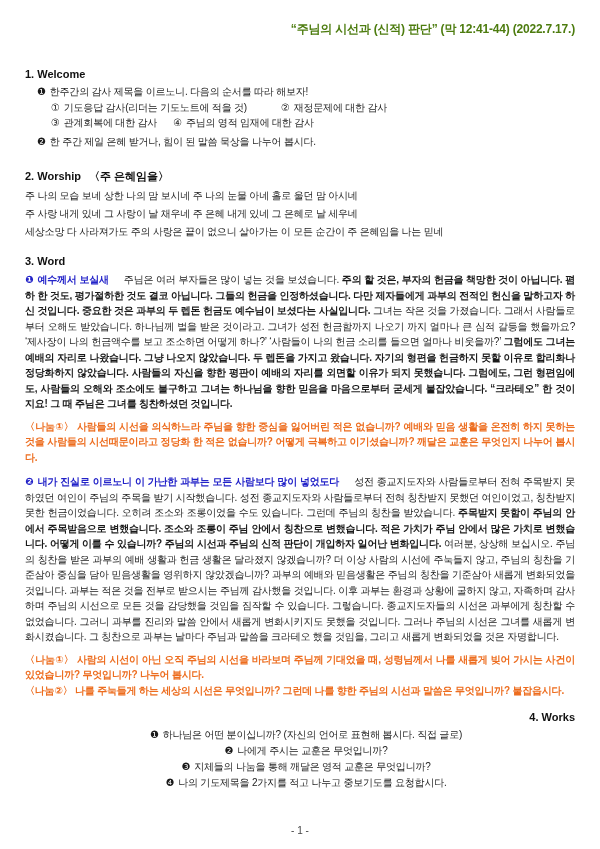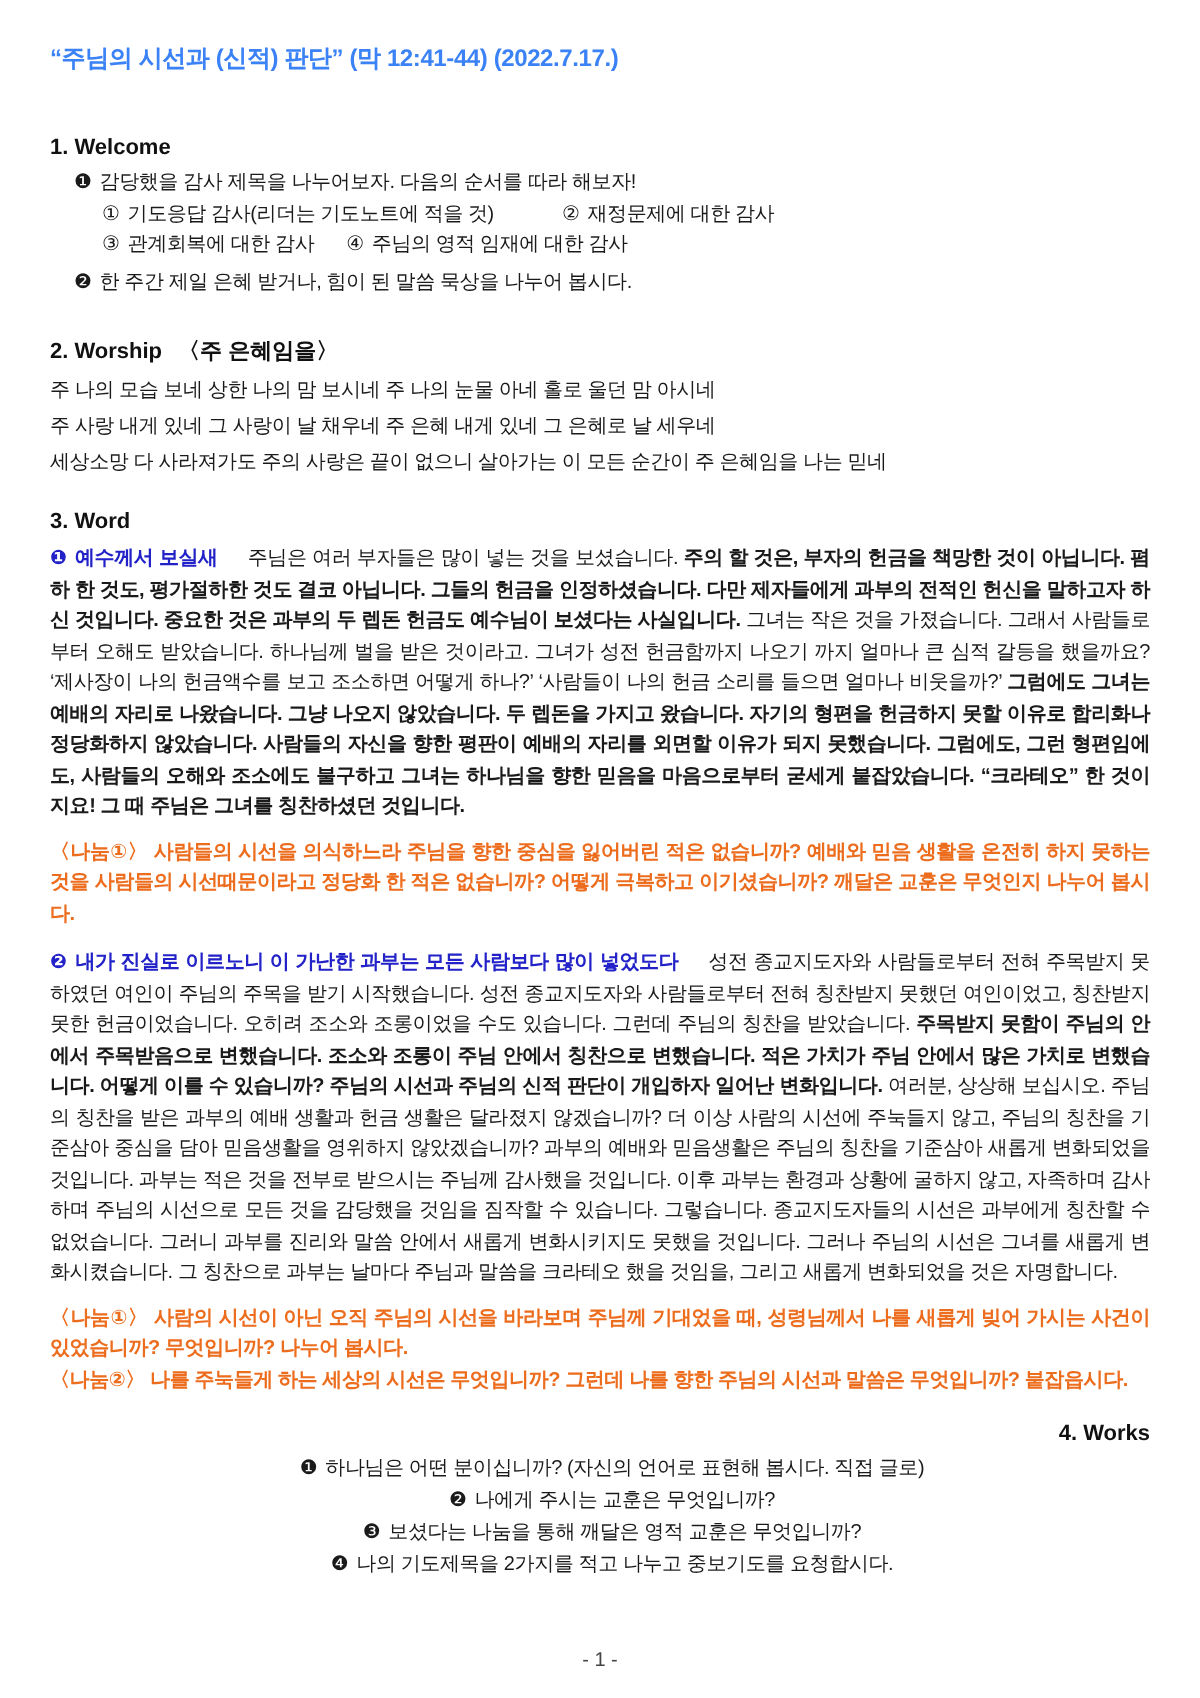--- a/index.html
+++ b/index.html
@@ -11,22 +11,22 @@
     overflow: hidden;
   }
   .page {
     box-sizing: border-box;
     width: 600px; height: 849px;
     padding: 22px 25px 0 25px;
     position: relative;
     background: #ffffff;
   }
   .doc-title {
-    text-align: left;
-    color: #3b82f6;
+    text-align: right;
+    color: #4d7c0f;
     font-weight: bold;
     font-size: 12px;
     line-height: 14px;
     letter-spacing: -0.2px;
   }
   .sec-heading {
     font-weight: bold;
     font-size: 11px;
     line-height: 13px;
     color: #111;
@@ -82,21 +82,21 @@
 </head>
 <body>
 
 <div class="page">
 
   <div class="doc-title">“주님의 시선과 (신적) 판단” (막 12:41-44) (2022.7.17.)</div>
 
   <section>
     <div class="sec-heading mt-welcome">1. Welcome</div>
     <div class="item lvl1">
-      <span class="marker">❶</span><span>감당했을 감사 제목을 나누어보자. 다음의 순서를 따라 해보자!</span>
+      <span class="marker">❶</span><span>한주간의 감사 제목을 이르노니. 다음의 순서를 따라 해보자!</span>
     </div>
     <div class="item lvl2">
       <span class="marker">①</span><span>기도응답 감사(리더는 기도노트에 적을 것)</span><span class="subgap-wide"></span><span class="marker">②</span><span>재정문제에 대한 감사</span>
     </div>
     <div class="item lvl2">
       <span class="marker">③</span><span>관계회복에 대한 감사</span><span class="subgap"></span><span class="marker">④</span><span>주님의 영적 임재에 대한 감사</span>
     </div>
     <div class="item lvl1">
       <span class="marker">❷</span><span>한 주간 제일 은혜 받거나, 힘이 된 말씀 묵상을 나누어 봅시다.</span>
     </div>
@@ -135,21 +135,21 @@
   <section>
     <div class="sec-heading mt-works">4. Works</div>
     <div class="works-block">
       <div class="works-item">
         <span class="marker">❶</span><span>하나님은 어떤 분이십니까? (자신의 언어로 표현해 봅시다. 직접 글로)</span>
       </div>
       <div class="works-item">
         <span class="marker">❷</span><span>나에게 주시는 교훈은 무엇입니까?</span>
       </div>
       <div class="works-item">
-        <span class="marker">❸</span><span>보셨다는 나눔을 통해 깨달은 영적 교훈은 무엇입니까?</span>
+        <span class="marker">❸</span><span>지체들의 나눔을 통해 깨달은 영적 교훈은 무엇입니까?</span>
       </div>
       <div class="works-item">
         <span class="marker">❹</span><span>나의 기도제목을 2가지를 적고 나누고 중보기도를 요청합시다.</span>
       </div>
     </div>
   </section>
 
   <div class="page-footer">- 1 -</div>
 
 </div>

